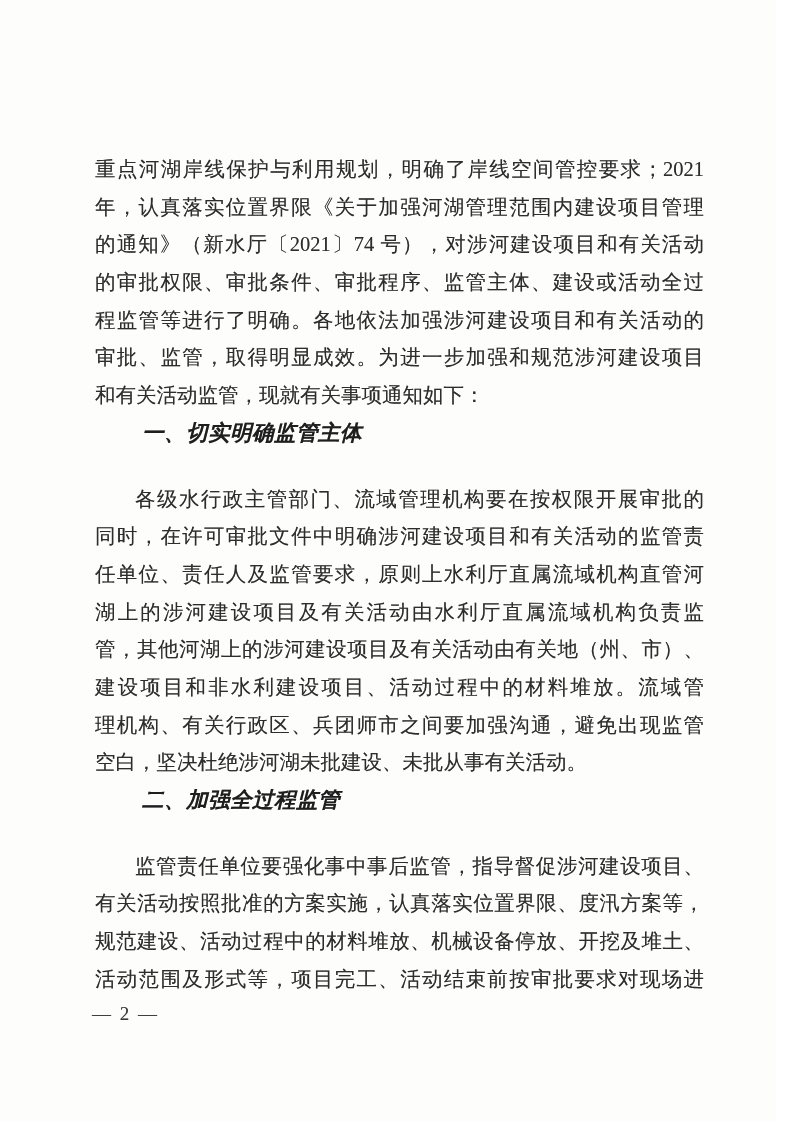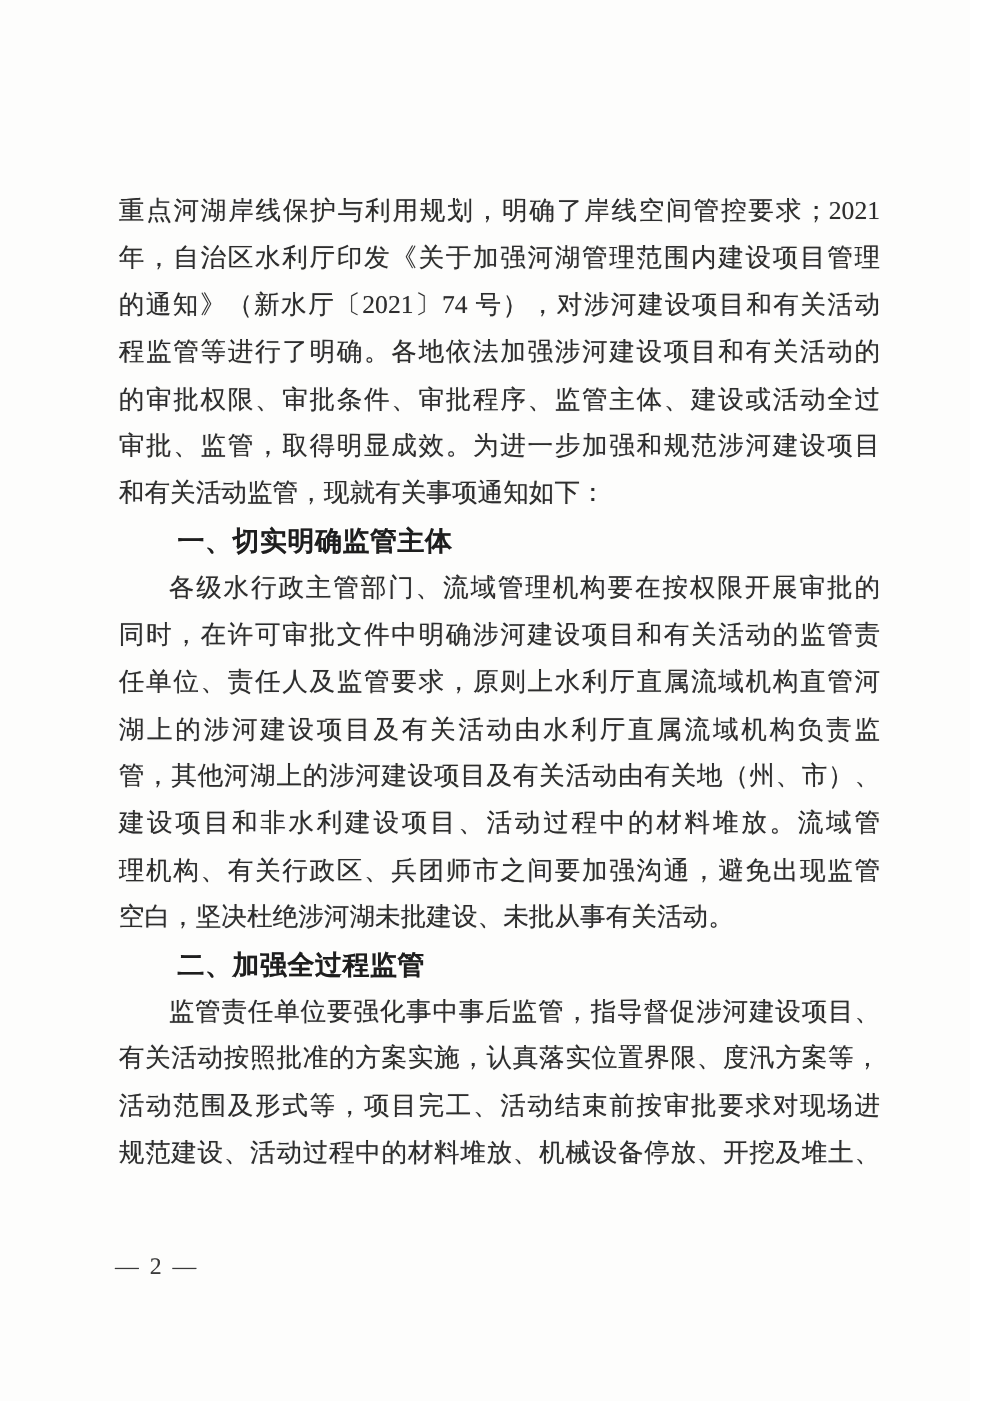--- a/index.html
+++ b/index.html
@@ -31,65 +31,67 @@
     text-shadow: 0 0 0.6px rgba(45,45,45,0.45);
   }
   
   .line.pe {
     text-align: center;
     text-align-last: left;
   }
   
   .line.ps {
     padding-left: 40px;
+    margin-top: 28px;
   }
   
   .line.hd {
     font-family: "Liberation Sans", sans-serif;
     font-weight: 700;
     color: #1e1e1e;
     padding-left: 47px;
     font-size: 21.5px;
     letter-spacing: 0.5px;
     text-align: left;
     text-align-last: left;
     text-shadow: 0 0 0.5px rgba(30,30,30,0.5);
+    font-style: italic;
   }
   .footer {
     position: absolute;
     left: 92px;
     top: 1003px;
     font-size: 19px;
     letter-spacing: 2px;
     color: #3a3a3a;
     font-family: "Liberation Serif", serif;
     text-shadow: 0 0 0.5px rgba(58,58,58,0.4);
   }
 </style>
 </head>
 <body>
 
 <div class="page">
   <div class="content">
     <div class="line">重点河湖岸线保护与利用规划，明确了岸线空间管控要求；2021</div>
-    <div class="line">年，自治区水利厅印发《关于加强河湖管理范围内建设项目管理</div>
+    <div class="line">年，认真落实位置界限《关于加强河湖管理范围内建设项目管理</div>
     <div class="line">的通知》（新水厅〔2021〕74 号），对涉河建设项目和有关活动</div>
+    <div class="line">的审批权限、审批条件、审批程序、监管主体、建设或活动全过</div>
     <div class="line">程监管等进行了明确。各地依法加强涉河建设项目和有关活动的</div>
-    <div class="line">的审批权限、审批条件、审批程序、监管主体、建设或活动全过</div>
     <div class="line">审批、监管，取得明显成效。为进一步加强和规范涉河建设项目</div>
     <div class="line pe">和有关活动监管，现就有关事项通知如下：</div>
     <div class="line hd">一、切实明确监管主体</div>
     <div class="line ps">各级水行政主管部门、流域管理机构要在按权限开展审批的</div>
     <div class="line">同时，在许可审批文件中明确涉河建设项目和有关活动的监管责</div>
     <div class="line">任单位、责任人及监管要求，原则上水利厅直属流域机构直管河</div>
     <div class="line">湖上的涉河建设项目及有关活动由水利厅直属流域机构负责监</div>
     <div class="line">管，其他河湖上的涉河建设项目及有关活动由有关地（州、市）、</div>
     <div class="line">建设项目和非水利建设项目、活动过程中的材料堆放。流域管</div>
     <div class="line">理机构、有关行政区、兵团师市之间要加强沟通，避免出现监管</div>
     <div class="line pe">空白，坚决杜绝涉河湖未批建设、未批从事有关活动。</div>
     <div class="line hd">二、加强全过程监管</div>
     <div class="line ps">监管责任单位要强化事中事后监管，指导督促涉河建设项目、</div>
     <div class="line">有关活动按照批准的方案实施，认真落实位置界限、度汛方案等，</div>
+    <div class="line">规范建设、活动过程中的材料堆放、机械设备停放、开挖及堆土、</div>
     <div class="line">活动范围及形式等，项目完工、活动结束前按审批要求对现场进</div>
-    <div class="line">规范建设、活动过程中的材料堆放、机械设备停放、开挖及堆土、</div>
   </div>
   <div class="footer">— 2 —</div>
 </div>
 
 </body></html>

